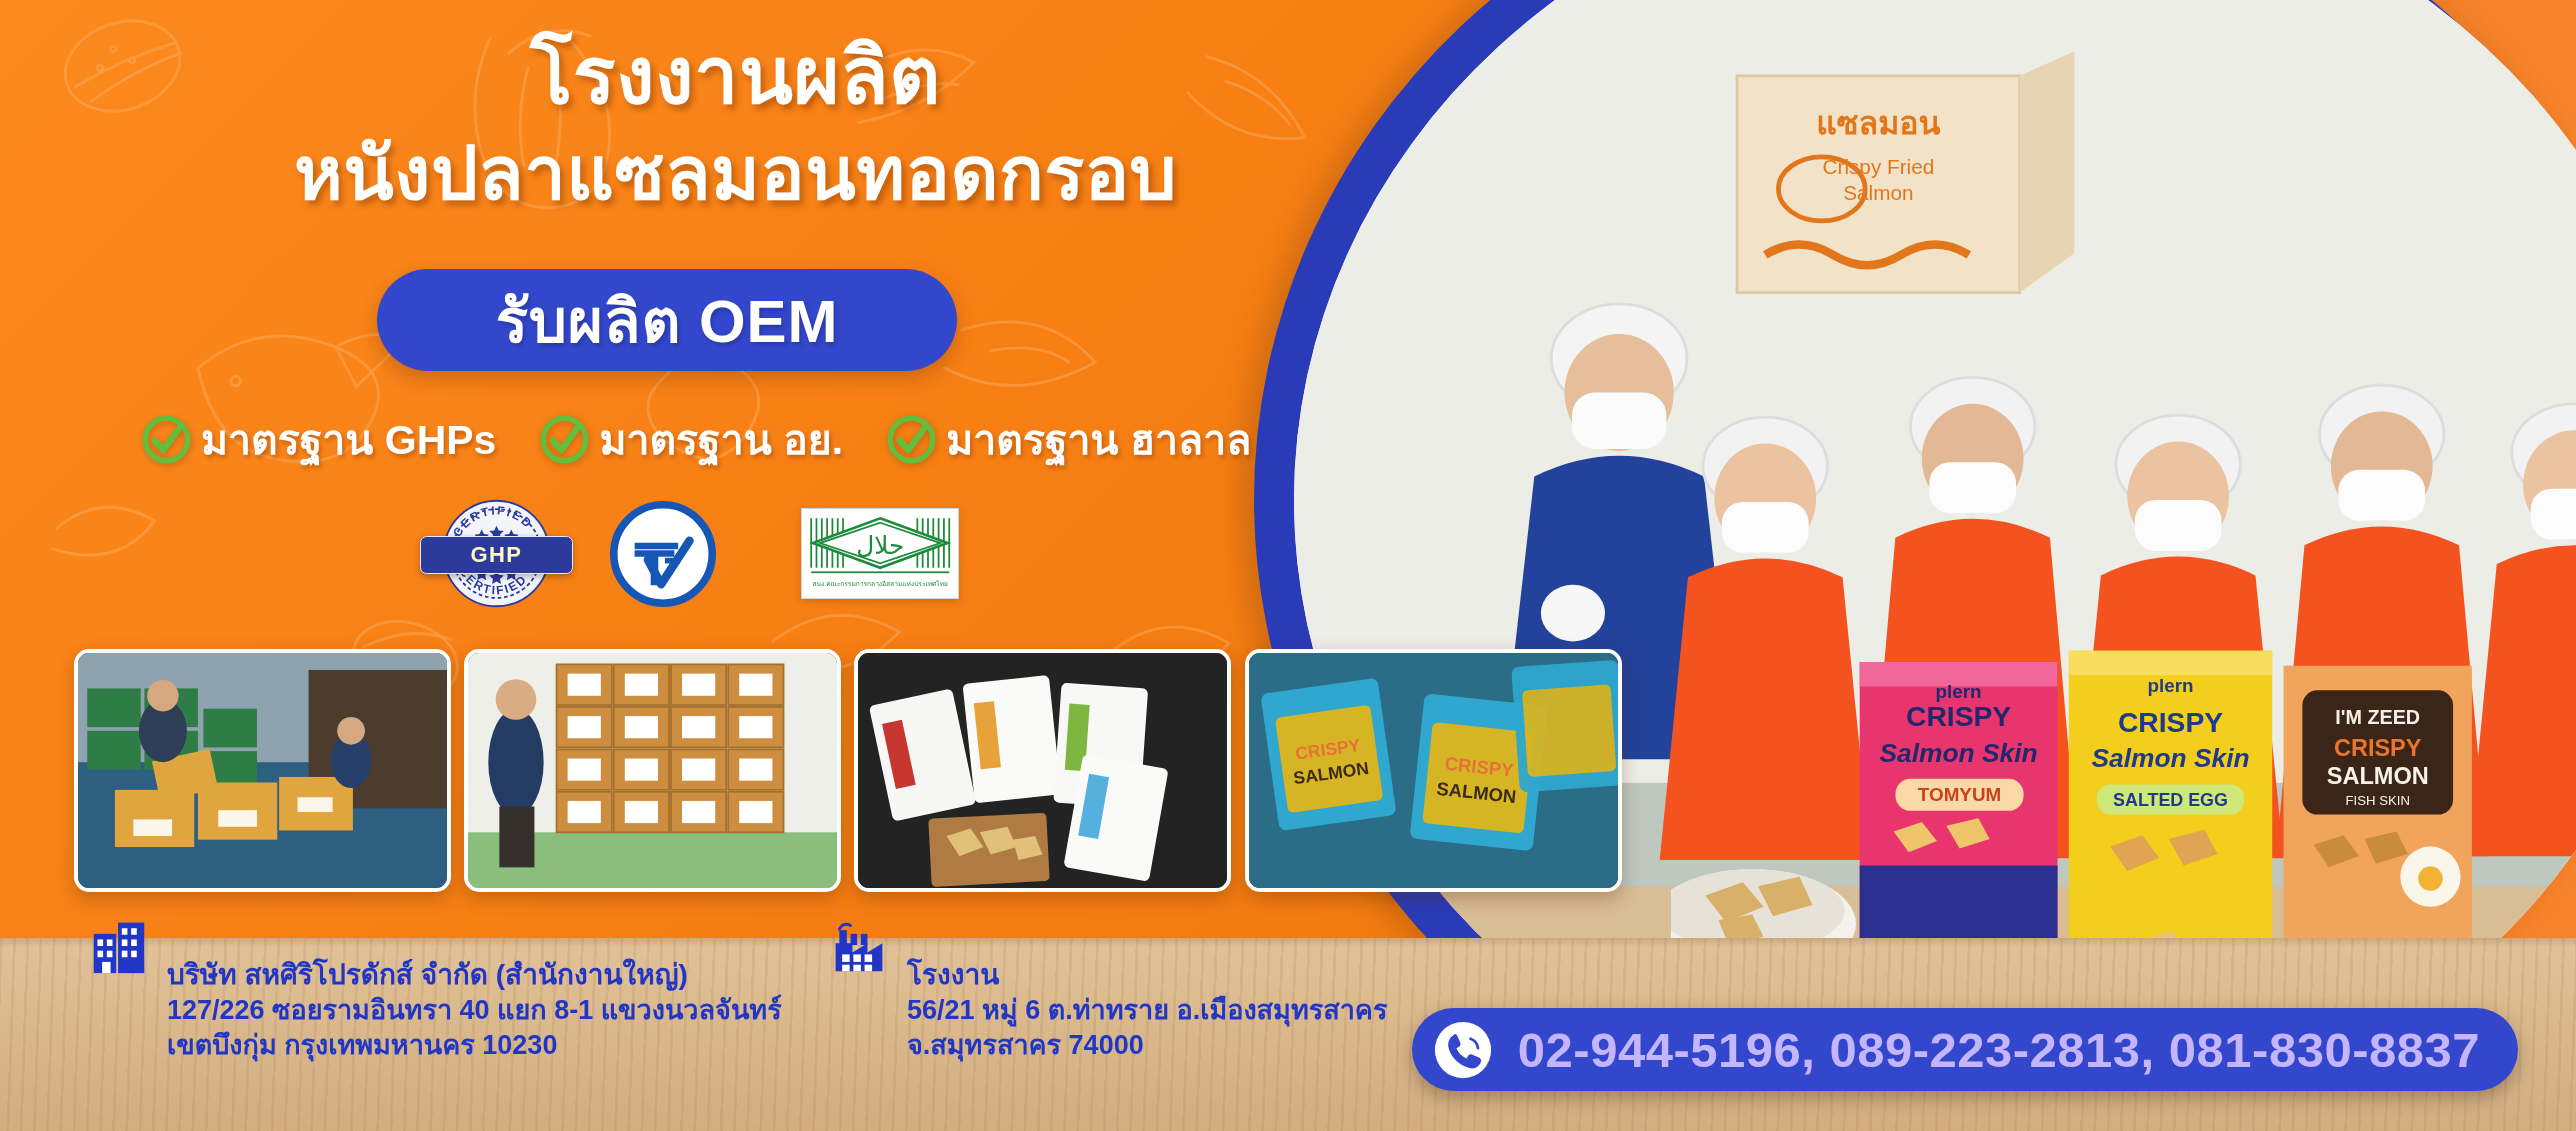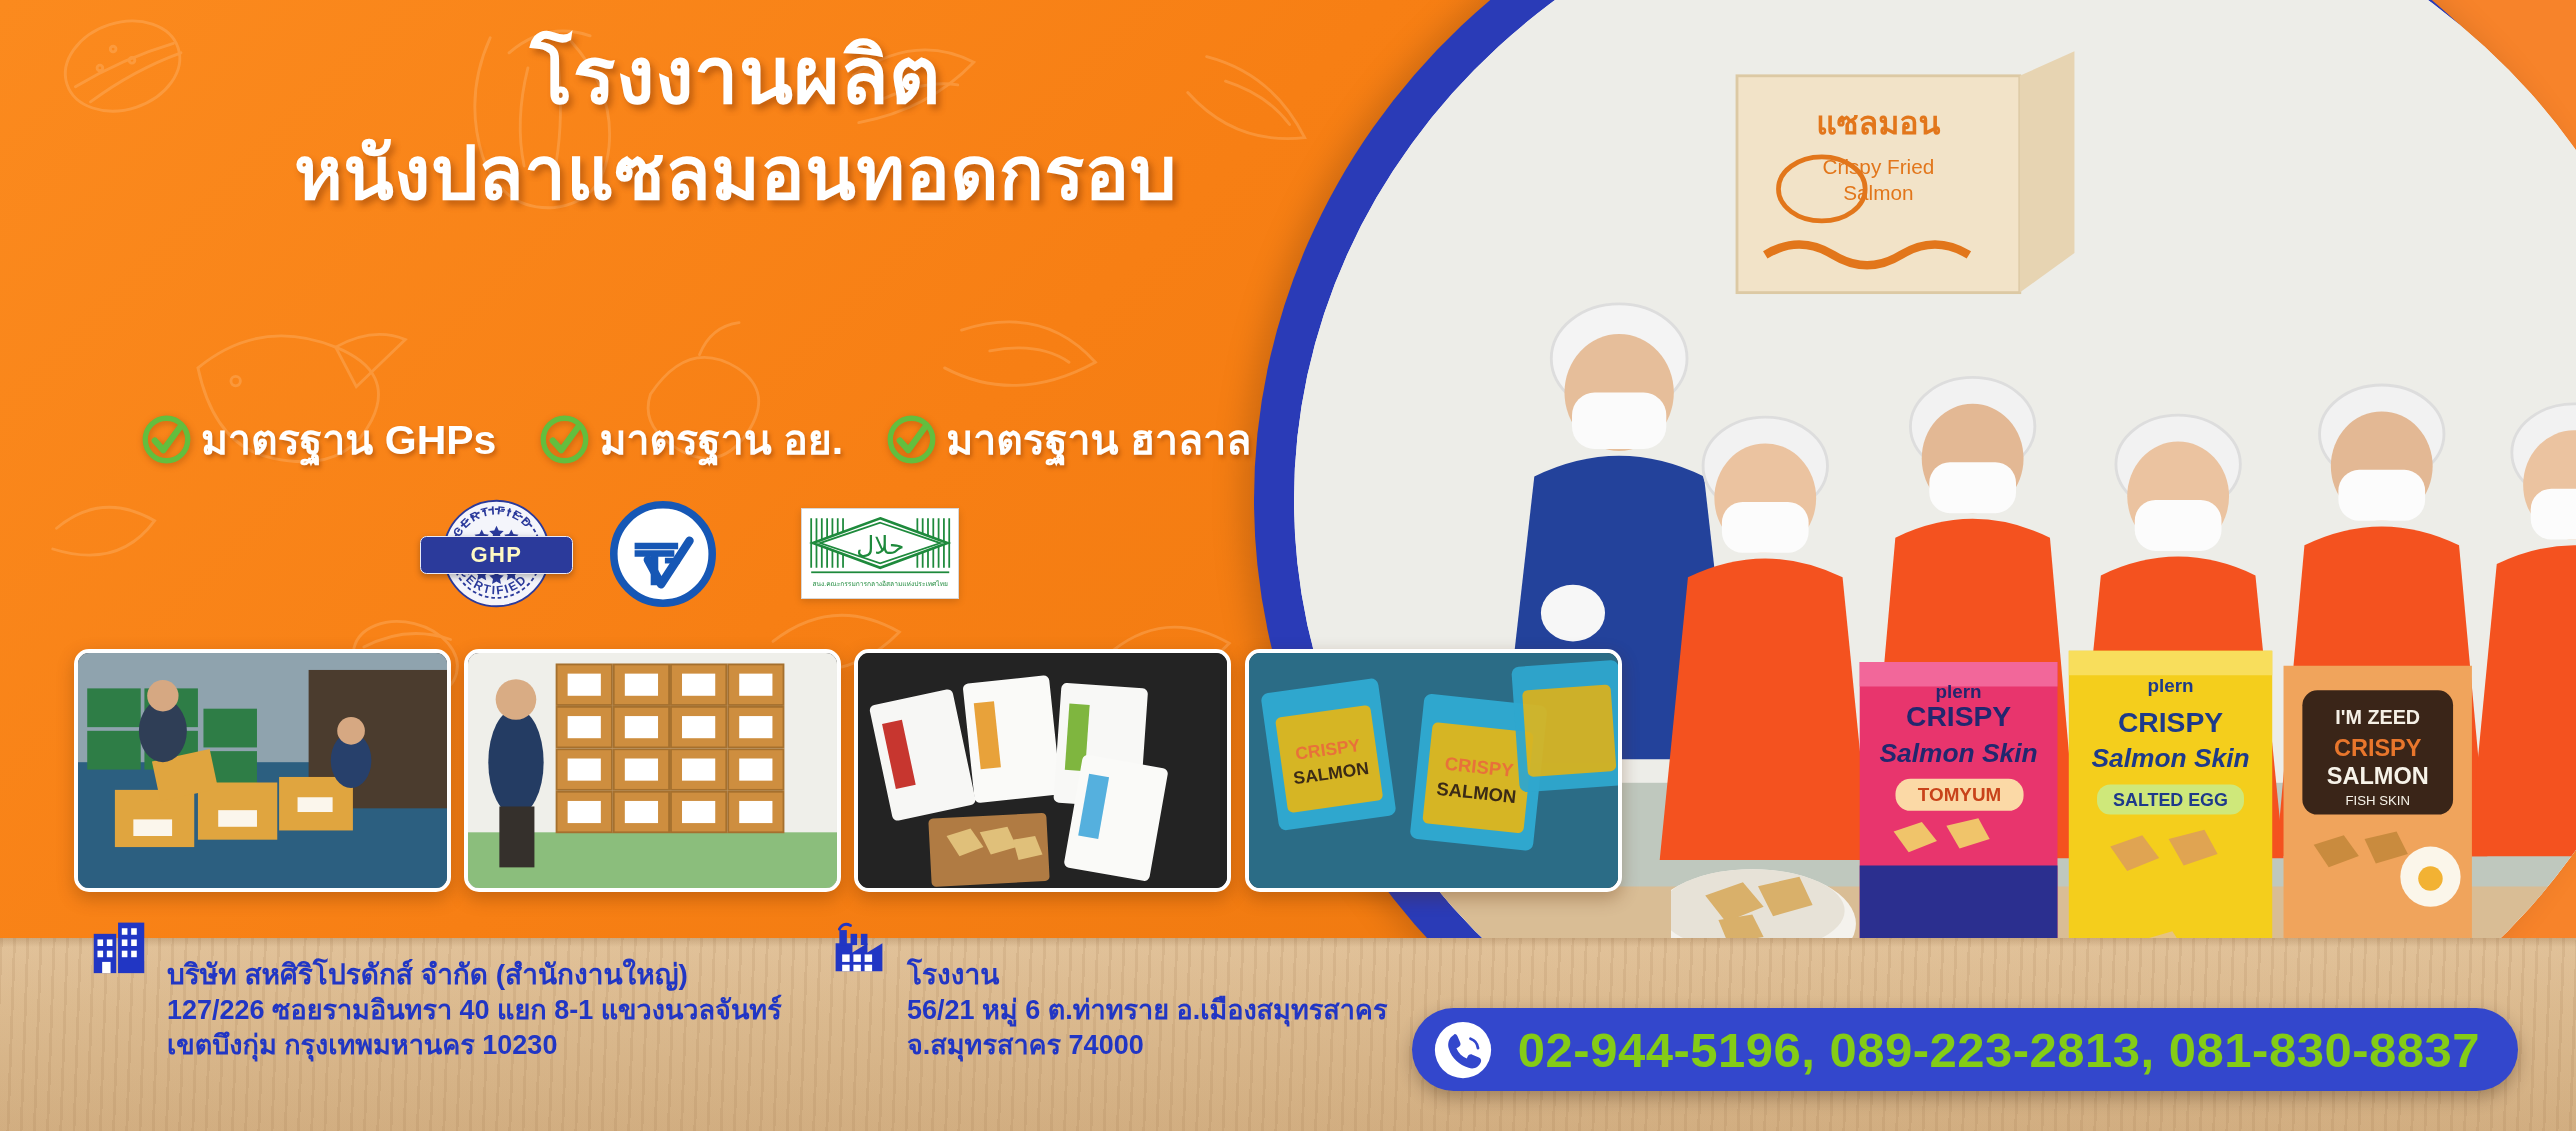--- a/index.html
+++ b/index.html
@@ -128,21 +128,21 @@
   #contact-factory { left: 830px; bottom: 68px; }
 
   
   .phone-pill {
     position: absolute; right: 58px; bottom: 40px;
     height: 83px; padding: 0 38px 0 21px; border-radius: 45px;
     background: #3347CC; display: flex; align-items: center; gap: 24.5px;
     box-shadow: 0 6.6px 17px rgba(40,20,0,.30);
   }
   .phone-pill .num {
-    color: #84cc16; font-size: 49px; font-weight: 700; letter-spacing: 0.5px;
+    color: #c4b5fd; font-size: 49px; font-weight: 700; letter-spacing: 0.5px;
     white-space: nowrap;
   }
   .phone-ico { width: 60px; height: 60px; flex: 0 0 60px; }
 
   
   .packs { position: absolute; right: 19px; bottom: 113px; width: 886px; height: 405px; }
   .packs svg { width: 100%; height: 100%; display: block; }
 </style>
 </head>
 <body>
@@ -251,20 +251,23 @@
         </g>
       </g>
     </svg>
   </div>
 
   <div class="headline">
     <div class="l1">โรงงานผลิต</div>
     <div class="l2">หนังปลาแซลมอนทอดกรอบ</div>
   </div>
 
+  <div class="oem-pill">
+    <span>รับผลิต OEM</span>
+  </div>
 
   <div class="standards">
     <div class="std">
       <svg class="check-circle" viewBox="0 0 48 48">
         <circle cx="24" cy="24" r="20" fill="none" stroke="#63BE3E" stroke-width="5"></circle>
         <path d="M13 25 l8 9 l16 -22" fill="none" stroke="#63BE3E" stroke-width="6" stroke-linecap="round" stroke-linejoin="round"></path>
       </svg>
       <span class="std-label">มาตรฐาน GHPs</span>
     </div>
     <div class="std">

